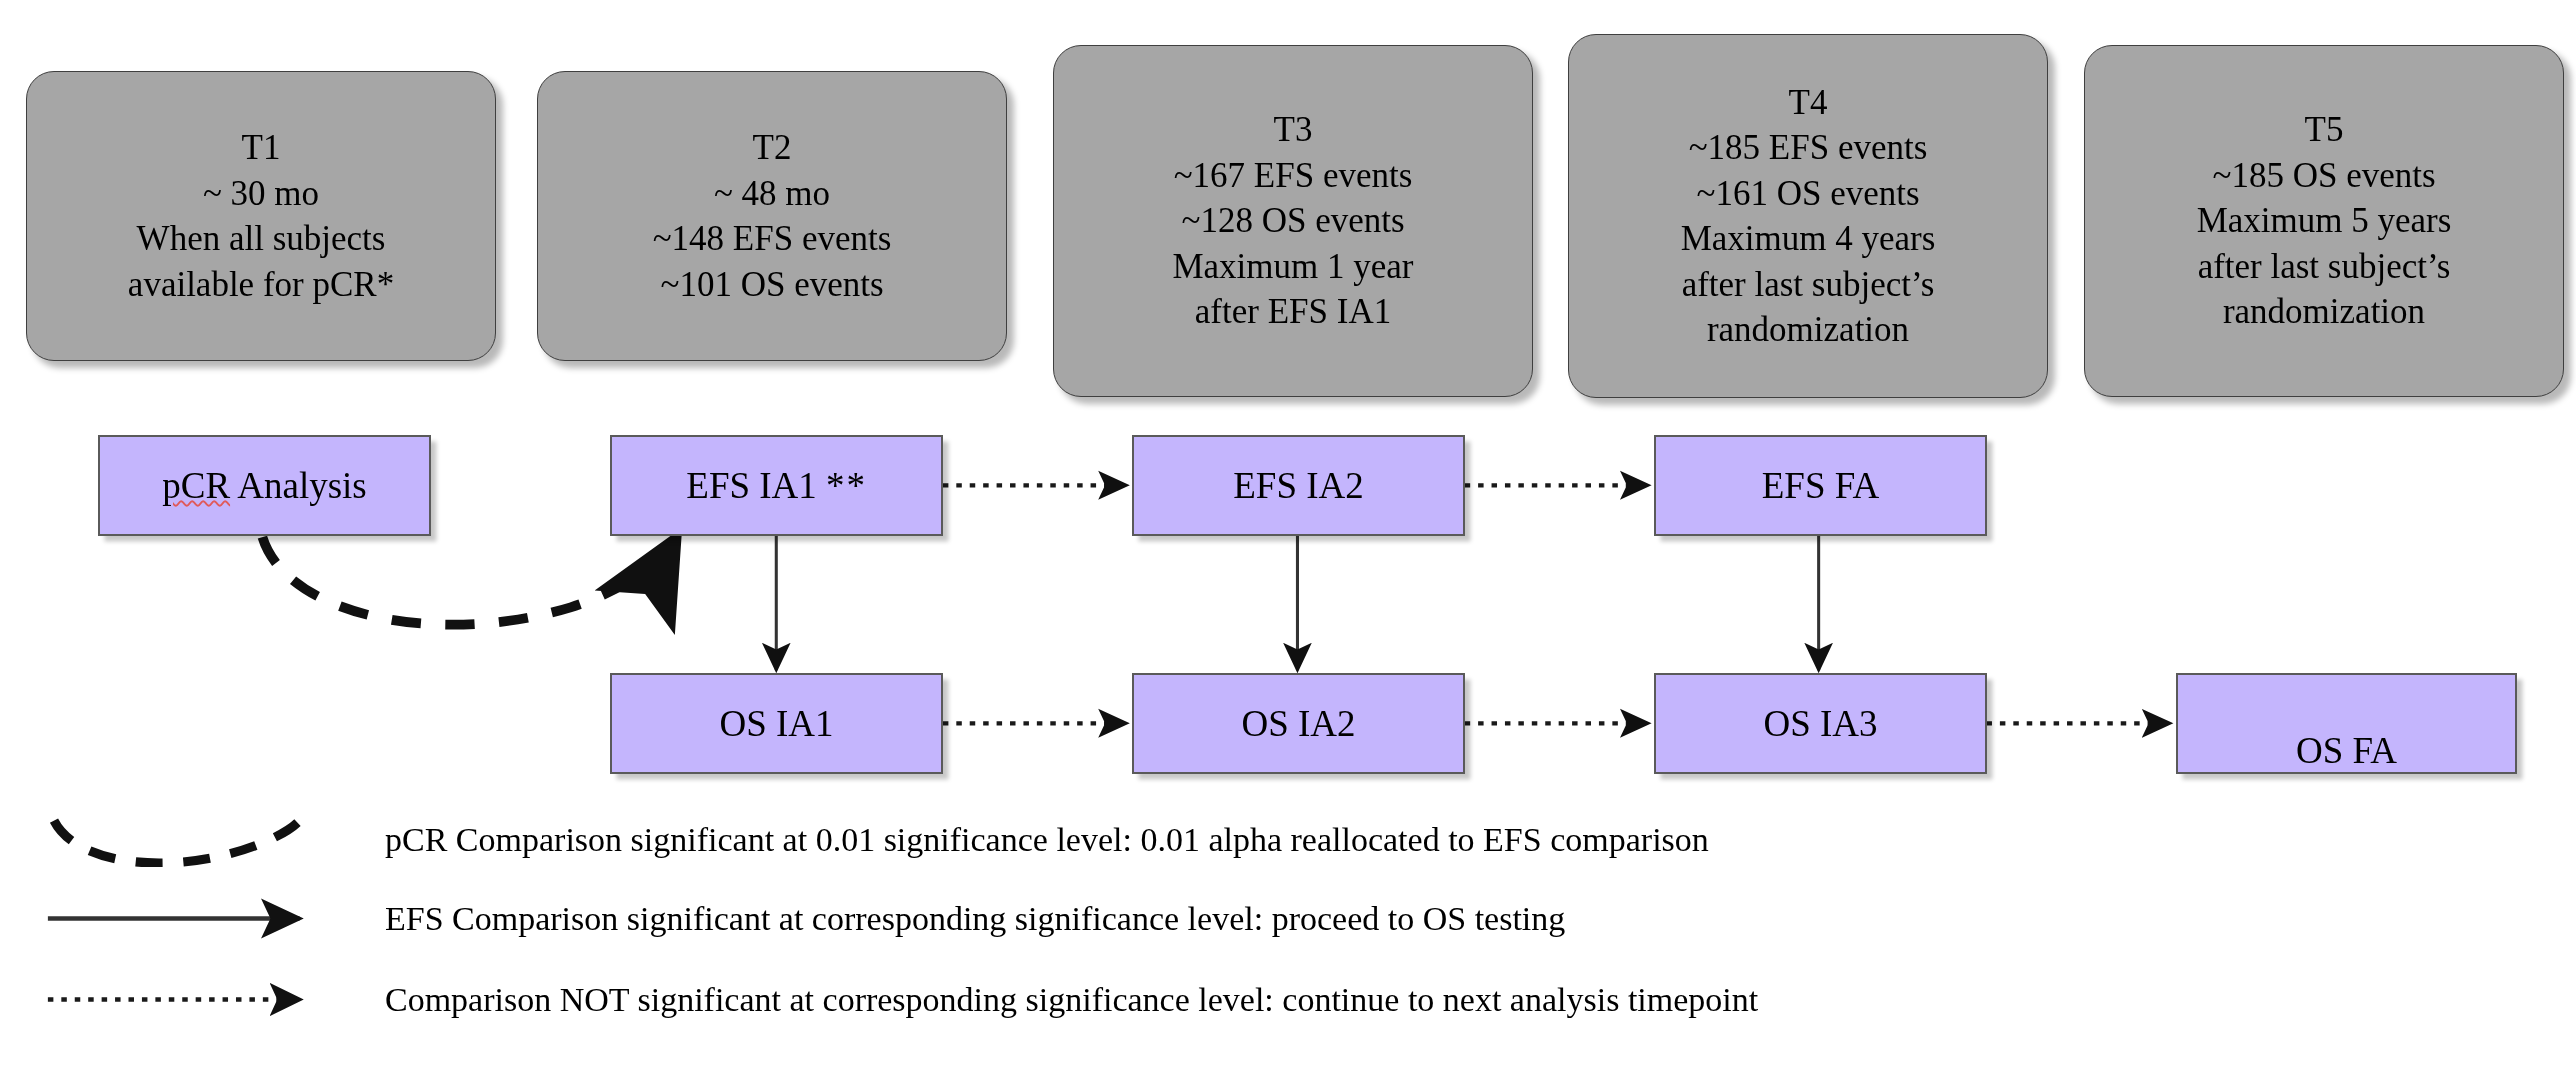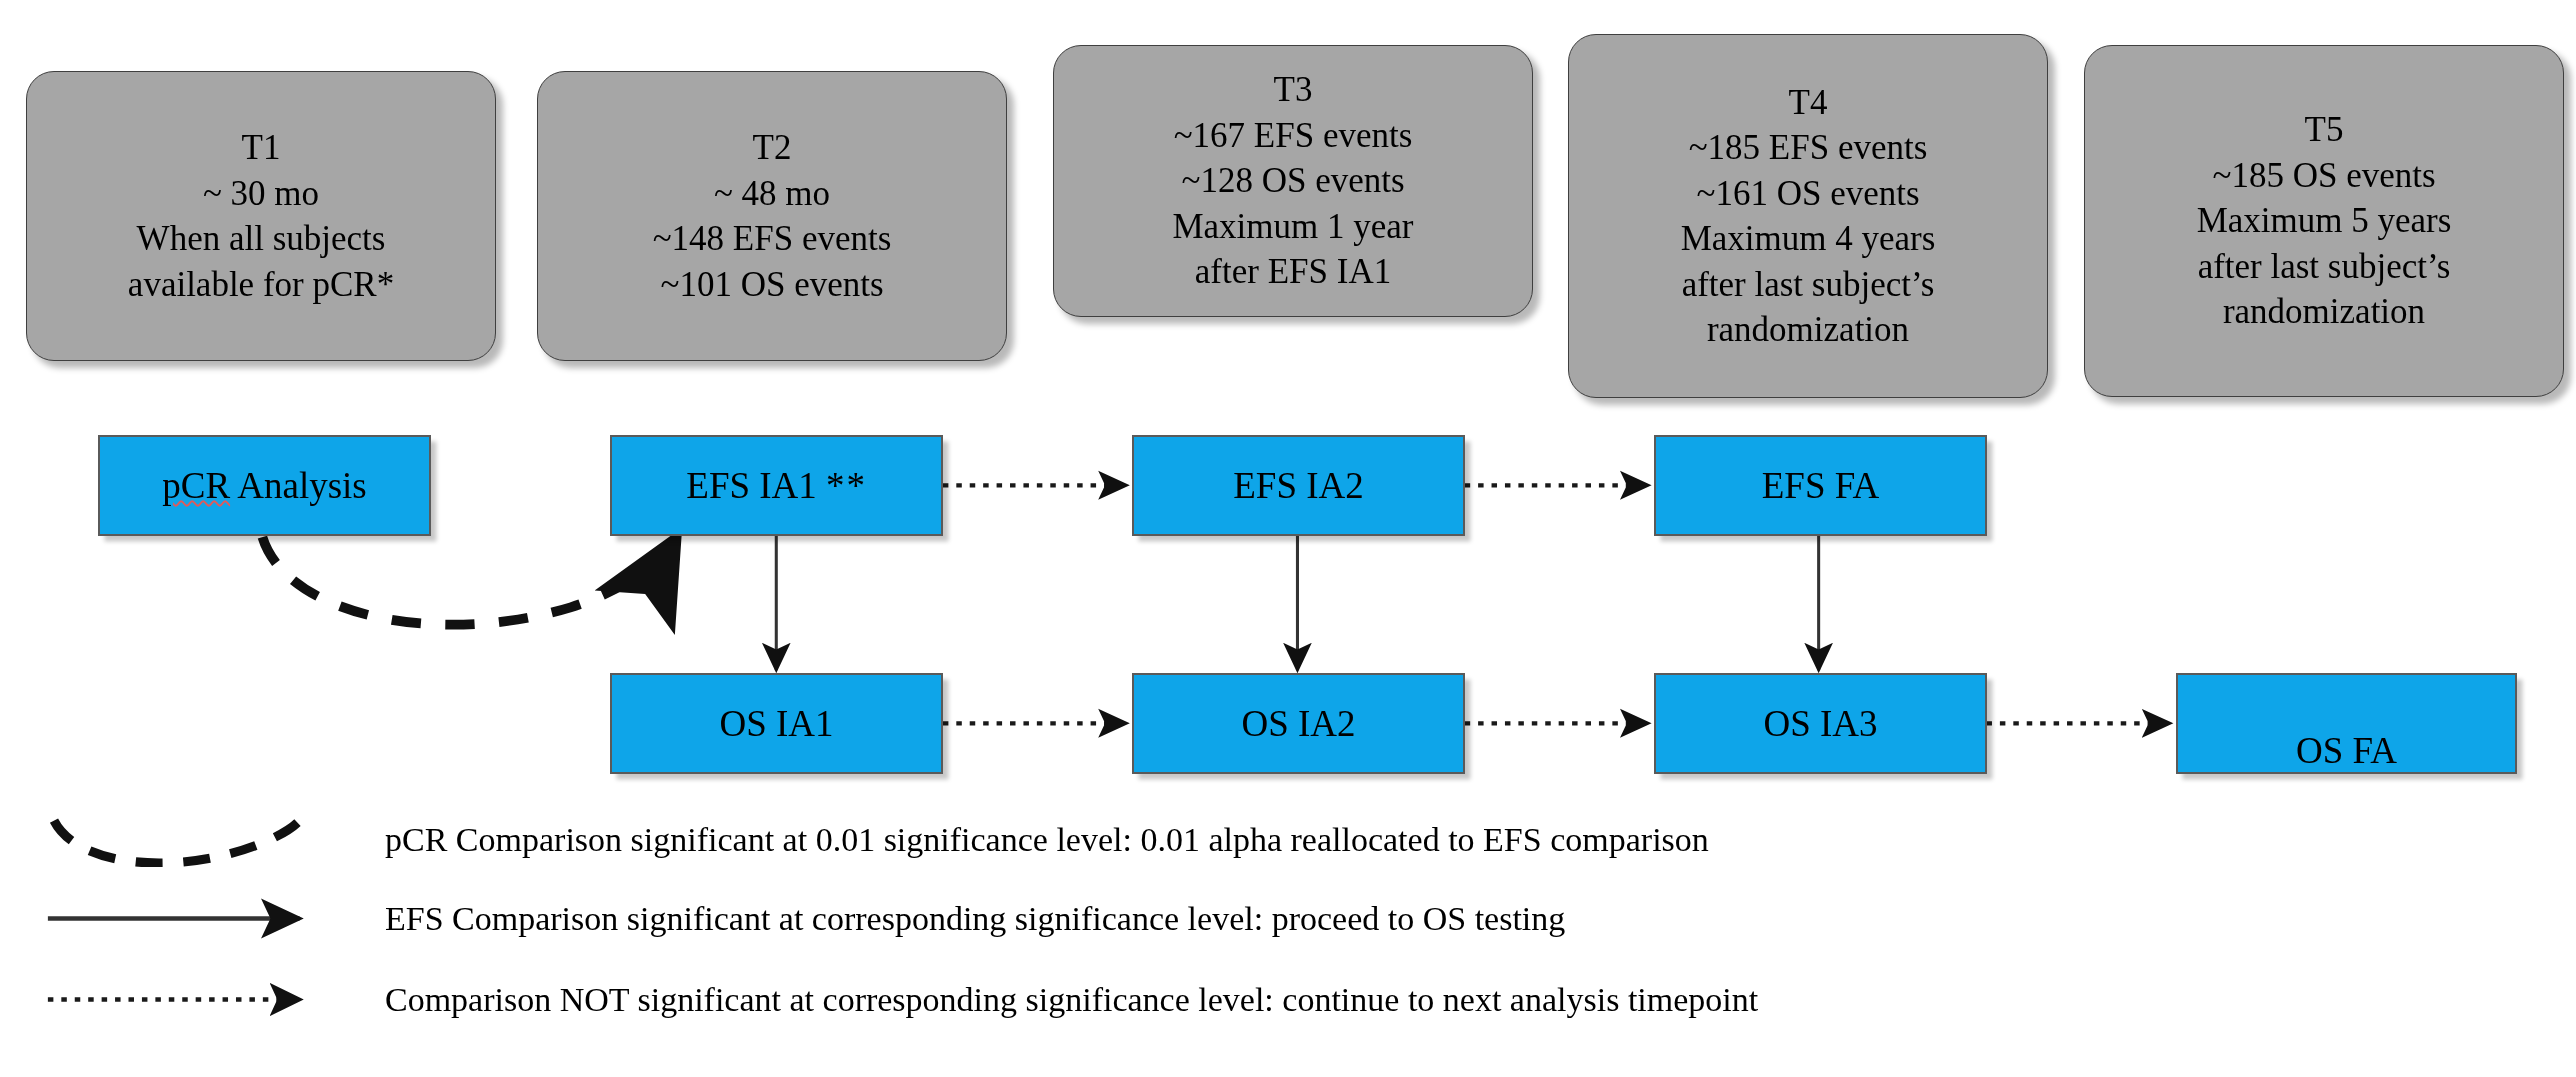--- a/index.html
+++ b/index.html
@@ -34,21 +34,21 @@
     font-size: 35px;
     line-height: 1.30;
     box-sizing: border-box;
     padding: 3.7px 11px;
   }
   .tp-line { display: block; white-space: nowrap; }
 
   
   .an-box {
     position: absolute;
-    background: #0ea5e9;
+    background: #c4b5fd;
     border: 2.4px solid #5a5a5a;
     box-shadow: 5.5px 5.5px 4.3px rgba(0,0,0,0.22);
     display: flex;
     align-items: center;
     justify-content: center;
     font-size: 37px;
     box-sizing: border-box;
     white-space: nowrap;
   }
   .spell {
@@ -100,21 +100,21 @@
     <span class="tp-line">available for pCR*</span>
   </div>
 
   <div class="tp-box" style="left:537px; top:71px; width:470px; height:290px;border-radius:28px;">
     <span class="tp-line">T2</span>
     <span class="tp-line">~ 48 mo</span>
     <span class="tp-line">~148 EFS events</span>
     <span class="tp-line">~101 OS events</span>
   </div>
 
-  <div class="tp-box" style="left:1053px; top:45px; width:480px; height:272px;">
+  <div class="tp-box" style="left:1053px; top:45px; width:480px; height:352px;">
     <span class="tp-line">T3</span>
     <span class="tp-line">~167 EFS events</span>
     <span class="tp-line">~128 OS events</span>
     <span class="tp-line">Maximum 1 year</span>
     <span class="tp-line">after EFS IA1</span>
   </div>
 
   <div class="tp-box" style="left:1568px; top:34px; width:480px; height:364px;">
     <span class="tp-line">T4</span>
     <span class="tp-line">~185 EFS events</span>

